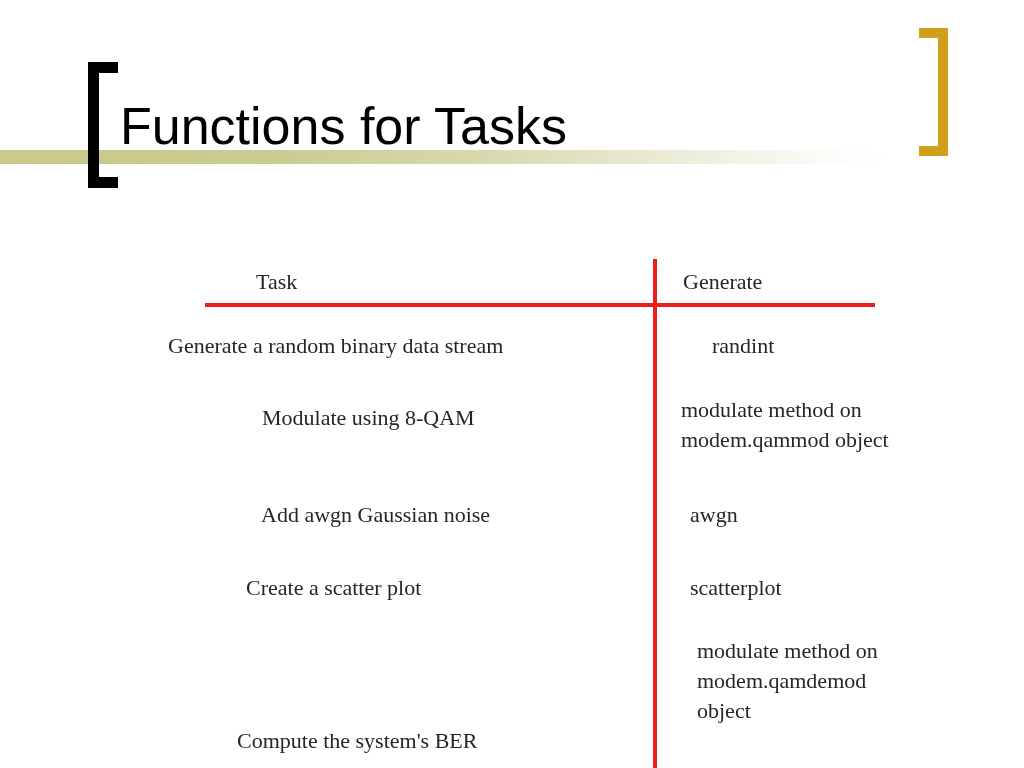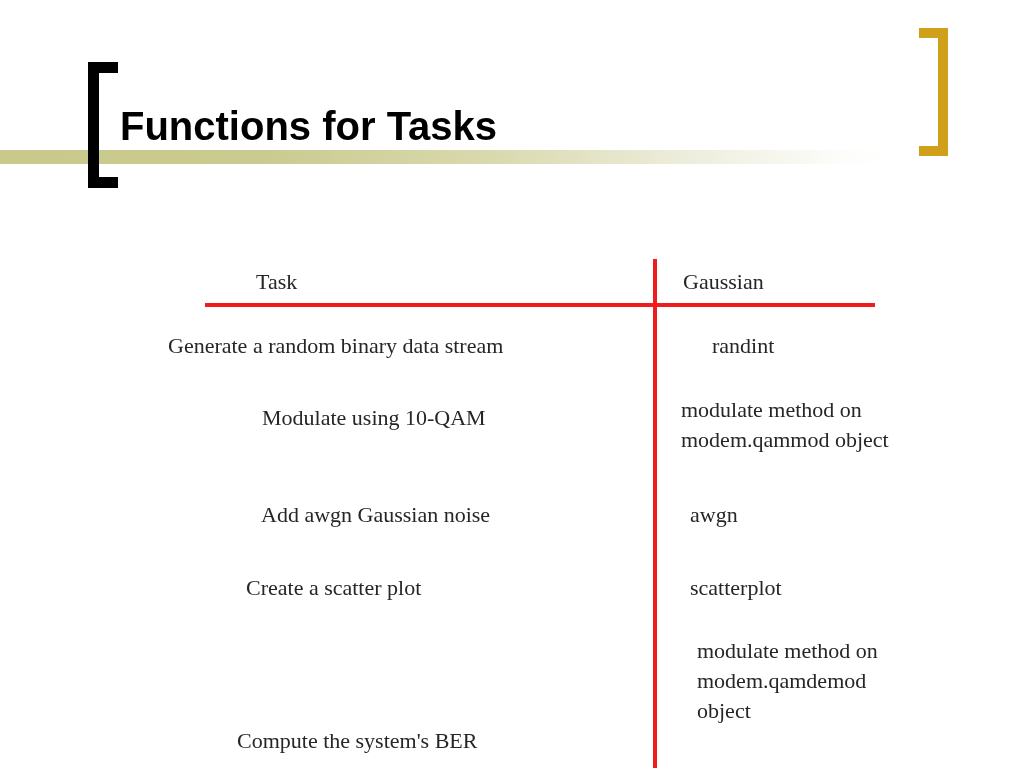--- a/index.html
+++ b/index.html
@@ -93,24 +93,24 @@
     bottom: 0;
     width: 29px;
     height: 10px;
     background: #d1a01a;
   }
 
   .slide-title {
     position: absolute;
     left: 120px;
     top: 98px;
-    font-size: 40px;
+    font-size: 52px;
     line-height: 56px;
     color: #000000;
-    font-weight: bold;
+    font-weight: normal;
     letter-spacing: 0px;
     white-space: nowrap;
   }
 
   
   .table-area {
     position: absolute;
     left: 0;
     top: 12px;
     width: 924px;
@@ -188,26 +188,26 @@
   </div>
 
   <div class="slide-title">Functions for Tasks</div>
 
   <div class="table-area">
 
     <div class="rule-h"></div>
     <div class="rule-v"></div>
 
     <div class="cell header h-task">Task</div>
-    <div class="cell header h-functions">Gaussian</div>
+    <div class="cell header h-functions">Generate</div>
 
     <div class="cell col-left t-r0">Generate a random binary data stream</div>
     <div class="cell col-right f-r0">randint</div>
 
-    <div class="cell col-left t-r1">Modulate using 10-QAM</div>
+    <div class="cell col-left t-r1">Modulate using 8-QAM</div>
     <div class="cell col-right f-r1">modulate method on
 modem.qammod object</div>
 
     <div class="cell col-left t-r2">Add awgn Gaussian noise</div>
     <div class="cell col-right f-r2">awgn</div>
 
     <div class="cell col-left t-r3">Create a scatter plot</div>
     <div class="cell col-right f-r3">scatterplot</div>
 
     <div class="cell col-right f-r4">modulate method on

